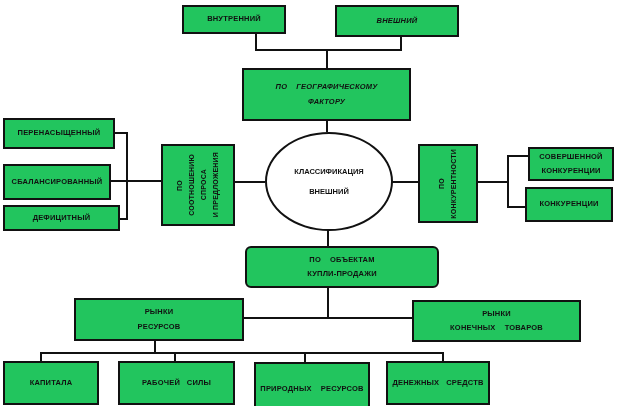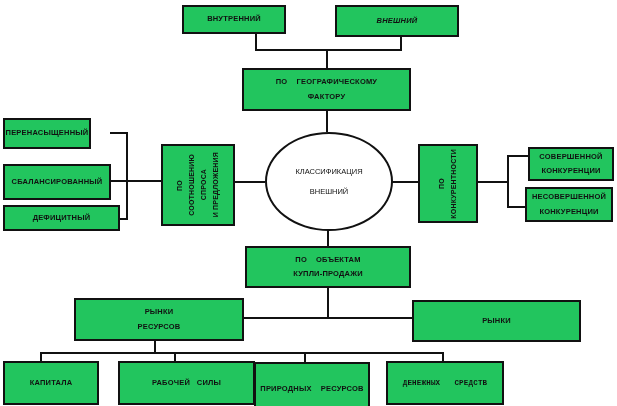--- a/index.html
+++ b/index.html
@@ -9,21 +9,21 @@
   .box { position:absolute; box-sizing:border-box; border:2px solid #111; background:#22c55e;
          display:flex; flex-direction:column; align-items:center; justify-content:center;
          text-align:center; font-weight:bold; font-size:7.5px; letter-spacing:0.2px;
          line-height:1.9; text-transform:uppercase; }
   .box span { display:block; white-space:nowrap; }
   .vert { flex-direction:row; }
   .vert .vtext { writing-mode:vertical-rl; transform:rotate(180deg); white-space:nowrap;
                  line-height:1.7; font-size:7px; }
   .ellipse { position:absolute; box-sizing:border-box; border:2px solid #111; border-radius:50%;
              background:#fff; display:flex; flex-direction:column; align-items:center;
-             justify-content:center; font-weight:normal; font-size:7.5px; line-height:2.6; }
+             justify-content:center; font-weight:bold; font-size:7.5px; line-height:2.6; }
 </style>
 </head>
 <body>
 
 <svg id="lines" xmlns="http://www.w3.org/2000/svg">
   <g stroke="#111" stroke-width="2" fill="none">
 
     <polyline points="256,33 256,50 401,50 401,36"></polyline>
     <line x1="327" y1="50" x2="327" y2="68"></line>
     <line x1="327" y1="110" x2="327" y2="132"></line>
@@ -46,31 +46,31 @@
     <line x1="305" y1="353" x2="305" y2="362"></line>
   </g>
 </svg>
 
 <div class="box" style="left:182px;top:5px;width:104px;height:29px;">
   <span>ВНУТРЕННИЙ</span>
 </div>
 <div class="box" style="left:335px;top:5px;width:124px;height:32px;font-style:italic;">
   <span>ВНЕШНИЙ</span>
 </div>
-<div class="box" style="left:242px;top:68px;width:169px;height:43px;">
+<div class="box" style="left:242px;top:68px;width:169px;height:53px;font-style:italic;">
   <span style="white-space:pre;">ПО    ГЕОГРАФИЧЕСКОМУ</span>
   <span>ФАКТОРУ</span>
 </div>
 
 <div class="ellipse" style="left:265px;top:132px;width:128px;height:99px;">
   <span>КЛАССИФИКАЦИЯ</span>
   <span>ВНЕШНИЙ</span>
 </div>
 
-<div class="box" style="left:3px;top:118px;width:88px;height:31px;">
+<div class="box" style="left:3px;top:118px;width:112px;height:31px;">
   <span>ПЕРЕНАСЫЩЕННЫЙ</span>
 </div>
 <div class="box" style="left:3px;top:164px;width:108px;height:36px;align-items:center;">
   <span>СБАЛАНСИРОВАННЫЙ</span>
 </div>
 <div class="box" style="left:3px;top:205px;width:117px;height:26px;">
   <span>ДЕФИЦИТНЫЙ</span>
 </div>
 <div class="box vert" style="left:161px;top:144px;width:74px;height:82px;">
   <span class="vtext">ПО</span>
@@ -81,40 +81,40 @@
 
 <div class="box vert" style="left:418px;top:144px;width:60px;height:79px;">
   <span class="vtext">ПО</span>
   <span class="vtext">КОНКУРЕНТНОСТИ</span>
 </div>
 <div class="box" style="left:528px;top:147px;width:86px;height:34px;">
   <span>СОВЕРШЕННОЙ</span>
   <span>КОНКУРЕНЦИИ</span>
 </div>
 <div class="box" style="left:525px;top:187px;width:88px;height:35px;">
-  <span>НЕСОВЕРШЕННОЙ</span>
   <span>КОНКУРЕНЦИИ</span>
 </div>
 
-<div class="box" style="left:245px;top:246px;width:166px;height:42px;">
+<div class="box" style="left:245px;top:246px;width:194px;height:42px;border-radius:6px;">
   <span style="white-space:pre;">ПО    ОБЪЕКТАМ</span>
   <span>КУПЛИ-ПРОДАЖИ</span>
 </div>
 <div class="box" style="left:74px;top:298px;width:170px;height:43px;">
   <span>РЫНКИ</span>
   <span>РЕСУРСОВ</span>
 </div>
 <div class="box" style="left:412px;top:300px;width:169px;height:42px;">
   <span>РЫНКИ</span>
+  <span style="white-space:pre;">КОНЕЧНЫХ    ТОВАРОВ</span>
 </div>
 
 <div class="box" style="left:3px;top:361px;width:96px;height:44px;">
   <span>КАПИТАЛА</span>
 </div>
-<div class="box" style="left:118px;top:361px;width:137px;height:44px;">
+<div class="box" style="left:118px;top:361px;width:117px;height:44px;">
   <span style="white-space:pre;">РАБОЧЕЙ   СИЛЫ</span>
 </div>
 <div class="box" style="left:254px;top:362px;width:116px;height:55px;">
   <span style="white-space:pre;">ПРИРОДНЫХ    РЕСУРСОВ</span>
 </div>
-<div class="box" style="left:386px;top:361px;width:118px;height:44px;font-family:Liberation Mono, monospace;">
+<div class="box" style="left:386px;top:361px;width:104px;height:44px;">
   <span style="white-space:pre;">ДЕНЕЖНЫХ   СРЕДСТВ</span>
 </div>
 
 </body></html>

